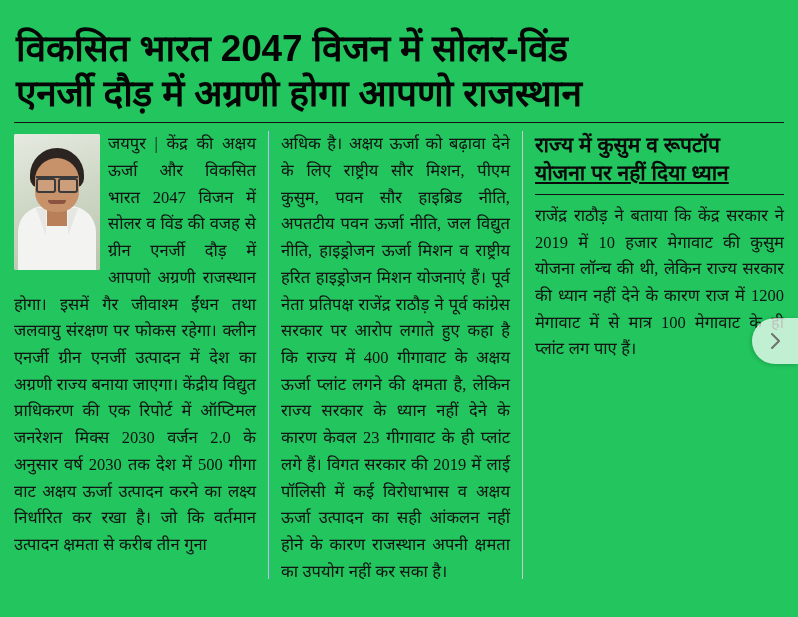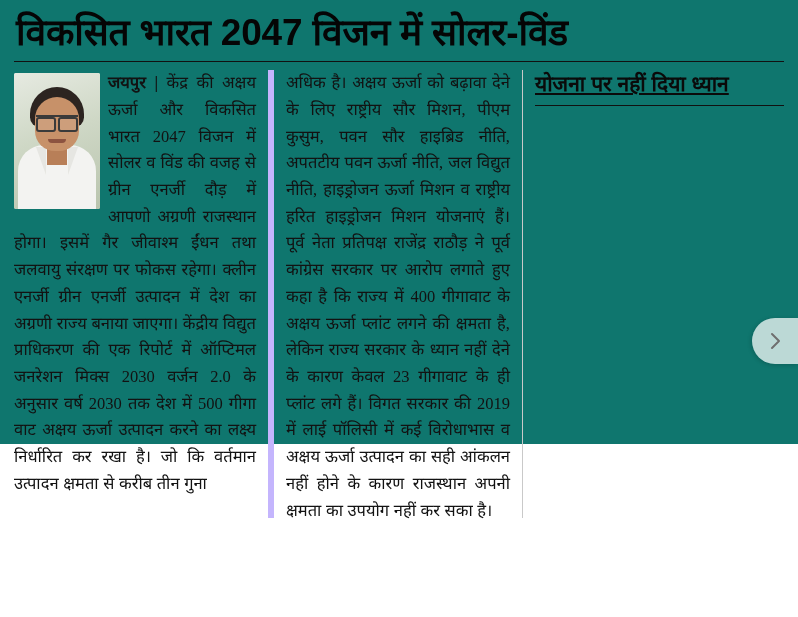--- a/index.html
+++ b/index.html
@@ -10,24 +10,24 @@
   body {
     width: 798px;
     height: 617px;
     font-family: "Liberation Serif", serif;
     color: #111111;
     overflow: hidden;
   }
   .page {
     position: relative;
     width: 798px;
-    height: 444px;
+    height: 617px;
     box-sizing: border-box;
-    padding: 10px 14px 6px 14px;
-    background: #0f766e;
+    padding: 26px 14px 6px 14px;
+    background: #22c55e;
   }
   
   .headline {
     font-family: "Liberation Sans", sans-serif;
     font-weight: bold;
     font-size: 37px;
     line-height: 1.22;
     letter-spacing: -0.2px;
     color: #050505;
     margin: 0 0 6px 0;
@@ -44,35 +44,35 @@
   .cols {
     display: flex;
     gap: 0px;
     height: 448px;
   }
   .col {
     box-sizing: border-box;
     position: relative;
   }
   .col-1 { width: 254px; padding-right: 12px; }
-  .col-2 { width: 254px; padding: 0 12px; border-left: 6px solid #c4b5fd; }
+  .col-2 { width: 254px; padding: 0 12px; border-left: 1px solid #c4b5fd; }
   .col-3 { width: 262px; padding-left: 12px; border-left: 1px solid #c9c9c9; }
 
   .body-text {
     font-family: "Liberation Serif", serif;
     font-size: 16.5px;
     line-height: 1.62;
     text-align: justify;
     text-justify: inter-word;
     color: #121212;
     margin: 0;
     word-spacing: 0.5px;
   }
   .dateline {
-    font-weight: bold;
+    font-weight: normal;
   }
   
   .photo {
     float: left;
     width: 86px;
     height: 136px;
     margin: 3px 8px 3px 0;
     border-radius: 2px;
     position: relative;
     overflow: hidden;
@@ -182,20 +182,21 @@
   }
   .next-arrow svg { display: block; }
 </style>
 </head>
 <body>
 
 <div class="page">
 
   <h1 class="headline">
     <span>विकसित भारत 2047 विजन में सोलर-विंड</span>
+    <span class="l2">एनर्जी दौड़ में अग्रणी होगा आपणो राजस्थान</span>
   </h1>
 
   <hr class="rule">
 
   <div class="cols">
 
     <div class="col col-1">
       <div class="photo">
         <div class="bg"></div>
         <div class="body"></div>
@@ -209,23 +210,25 @@
       </div>
       <p class="body-text"><span class="dateline">जयपुर |</span><span> केंद्र की अक्षय ऊर्जा और विकसित भारत 2047 विजन में सोलर व विंड की वजह से ग्रीन एनर्जी दौड़ में आपणो अग्रणी राजस्थान होगा। इसमें गैर जीवाश्म ईंधन तथा जलवायु संरक्षण पर फोकस रहेगा। क्लीन एनर्जी ग्रीन एनर्जी उत्पादन में देश का अग्रणी राज्य बनाया जाएगा। केंद्रीय विद्युत प्राधिकरण की एक रिपोर्ट में ऑप्टिमल जनरेशन मिक्स 2030 वर्जन 2.0 के अनुसार वर्ष 2030 तक देश में 500 गीगा वाट अक्षय ऊर्जा उत्पादन करने का लक्ष्य निर्धारित कर रखा है। जो कि वर्तमान उत्पादन क्षमता से करीब तीन गुना</span></p>
     </div>
 
     <div class="col col-2">
       <p class="body-text">अधिक है। अक्षय ऊर्जा को बढ़ावा देने के लिए राष्ट्रीय सौर मिशन, पीएम कुसुम, पवन सौर हाइब्रिड नीति, अपतटीय पवन ऊर्जा नीति, जल विद्युत नीति, हाइड्रोजन ऊर्जा मिशन व राष्ट्रीय हरित हाइड्रोजन मिशन योजनाएं हैं। पूर्व नेता प्रतिपक्ष राजेंद्र राठौड़ ने पूर्व कांग्रेस सरकार पर आरोप लगाते हुए कहा है कि राज्य में 400 गीगावाट के अक्षय ऊर्जा प्लांट लगने की क्षमता है, लेकिन राज्य सरकार के ध्यान नहीं देने के कारण केवल 23 गीगावाट के ही प्लांट लगे हैं। विगत सरकार की 2019 में लाई पॉलिसी में कई विरोधाभास व अक्षय ऊर्जा उत्पादन का सही आंकलन नहीं होने के कारण राजस्थान अपनी क्षमता का उपयोग नहीं कर सका है।</p>
     </div>
 
     <div class="col col-3">
       <h2 class="subhead">
+        <span>राज्य में कुसुम व रूपटॉप</span>
         <span class="s2">योजना पर नहीं दिया ध्यान</span>
       </h2>
       <hr class="subhead-rule">
+      <p class="body-text para">राजेंद्र राठौड़ ने बताया कि केंद्र सरकार ने 2019 में 10 हजार मेगावाट की कुसुम योजना लॉन्च की थी, लेकिन राज्य सरकार की ध्यान नहीं देने के कारण राज में 1200 मेगावाट में से मात्र 100 मेगावाट के ही प्लांट लग पाए हैं।</p>
     </div>
 
   </div>
 
   <div class="next-arrow">
     <span>
       <svg width="20" height="20" viewBox="0 0 20 20" aria-hidden="true">
         <polyline points="7,3 14,10 7,17" fill="none" stroke="#6f6f6f" stroke-width="2" stroke-linecap="round" stroke-linejoin="round"></polyline>
       </svg>
     </span>

